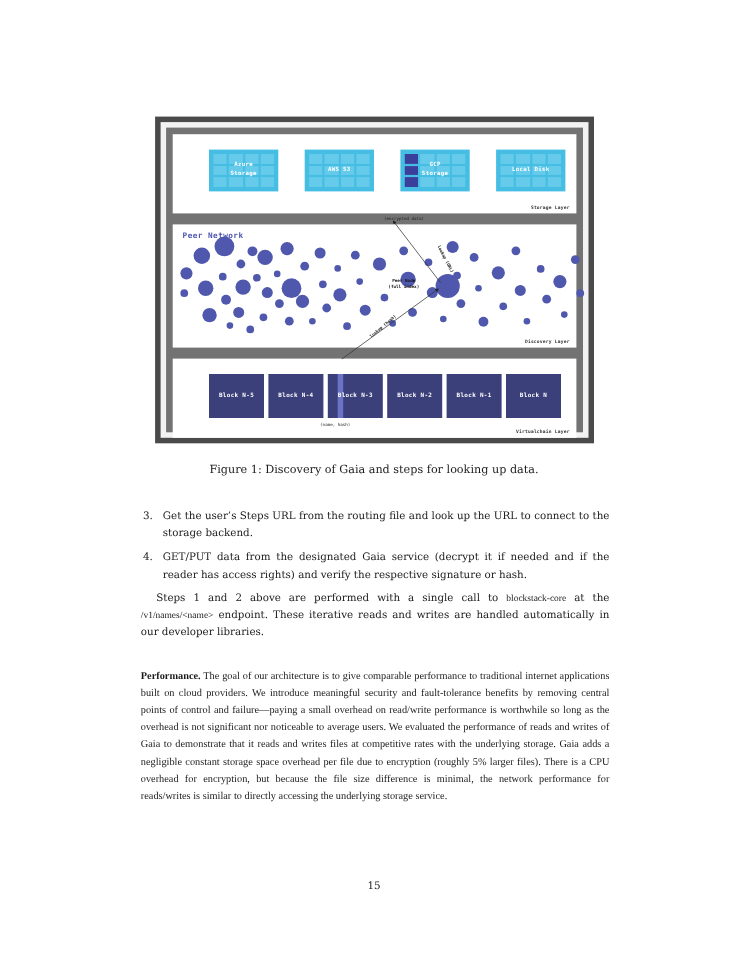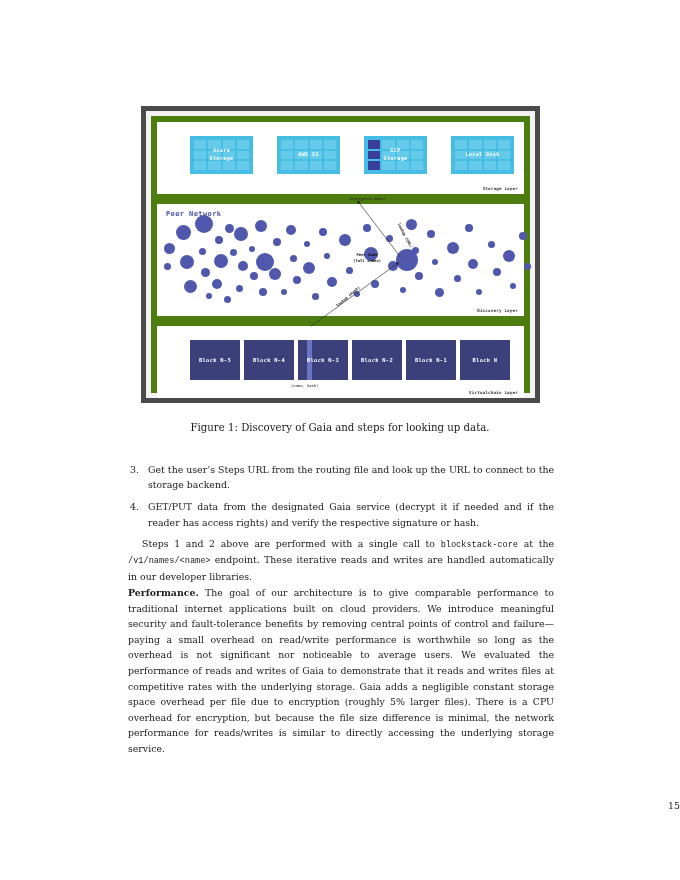--- a/index.html
+++ b/index.html
@@ -25,21 +25,21 @@
     height: 297px;
     background: #f2f2f2;
     border: 5px solid #4a4a4a;
     box-sizing: border-box;
     padding: 5px;
   }
   .fig-inner {
     position: relative;
     width: 100%;
     height: 100%;
-    background: #4d7c0f;
+    background: #737373;
   }
 
   .layer {
     position: absolute;
     left: 6px;
     right: 6px;
     background: #ffffff;
     box-sizing: border-box;
   }
   .layer-storage { top: 6px;   height: 72px; }
@@ -208,30 +208,30 @@
 
   .para {
     position: absolute;
     left: 128px;
     right: 126px;
     font-size: 9.4px;
     line-height: 1.66;
     text-align: justify;
   }
   .para-steps { top: 536px; text-indent: 14px; }
-  .para-perf  { top: 585px; }
-  .mono { font-family: Liberation Mono, monospace; font-size: 8.6px; }
+  .para-perf  { top: 608px; font-family: Liberation Serif, serif; }
+  .mono { font-family: Liberation Serif, serif; font-size: 8.6px; }
   .runin { font-weight: bold; }
 
   .pageno {
     position: absolute;
     left: 0;
     right: 0;
     top: 800px;
-    text-align: right;
+    text-align: center;
     font-size: 9.4px;
   }
 </style>
 </head>
 <body>
 
 <div class="figure-wrap">
   <div class="fig-inner">
 
     <div class="layer layer-storage">

